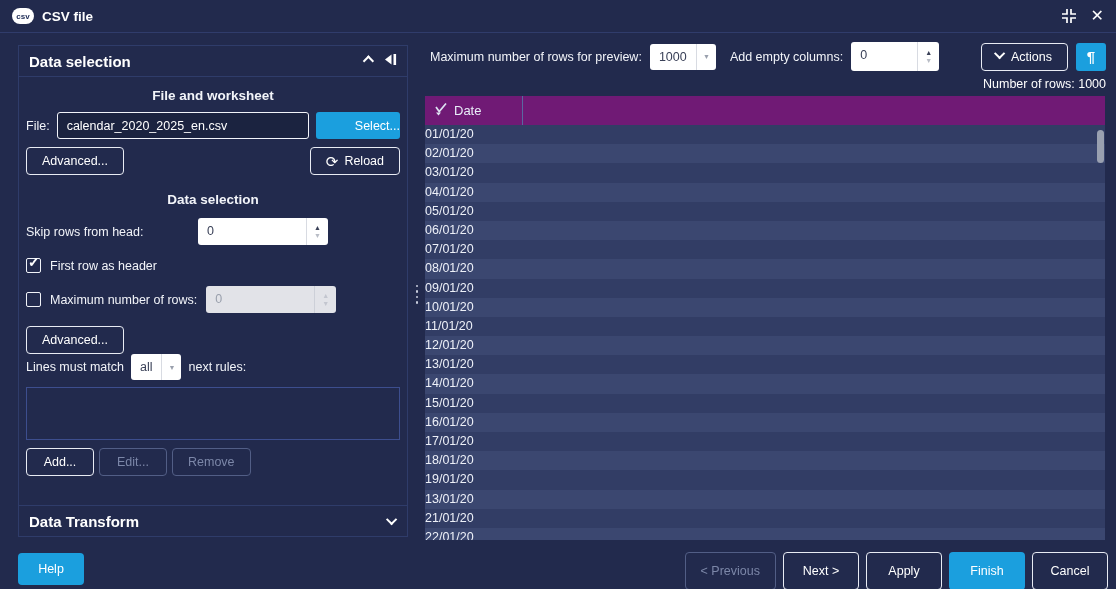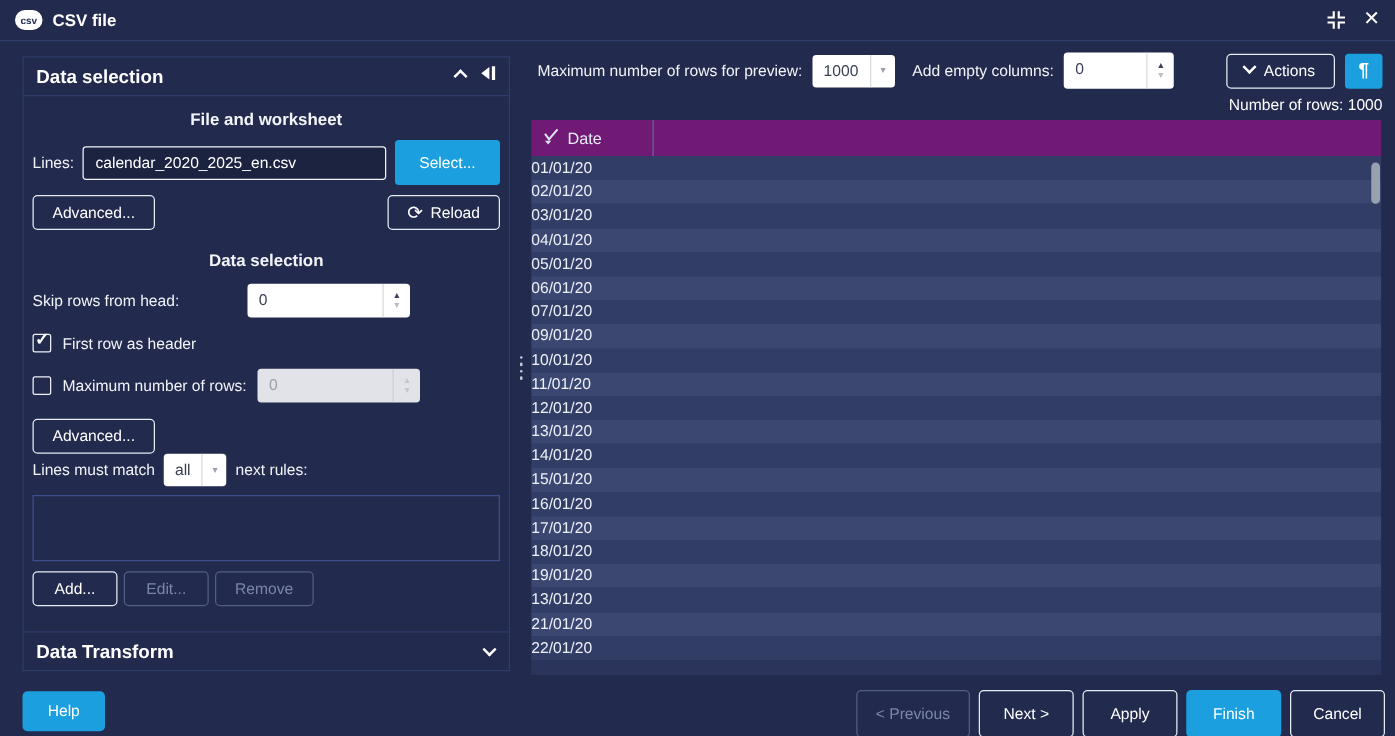--- a/index.html
+++ b/index.html
@@ -36,21 +36,21 @@
 
   .sec-heading { text-align:center; font-size:13.5px; font-weight:bold; margin-top:11px; }
 
   .file-row { display:flex; align-items:center; gap:7px; margin-top:9px; }
   .lbl { font-size:12.5px; color:#F2F4F9; white-space:nowrap; }
   .file-input { flex:1; height:27px; background:#1B2340; border:1px solid #F2F4FA;
     border-radius:3px; color:#FFF; font-size:12.5px; padding:0 9px;
     font-family:"Liberation Sans",sans-serif; }
   .btn-accent { background:#1B9FDE; color:#FFF; border:none; border-radius:3px;
     font-size:12.5px; font-family:"Liberation Sans",sans-serif; cursor:default; }
-  .select-btn { width:84px; height:36px; }
+  .select-btn { width:84px; height:27px;text-align:right; }
   .row-2btn { display:flex; justify-content:space-between; margin-top:8px; }
   .btn-outline { height:28px; background:transparent; border:1px solid #E8EBF4;
     border-radius:4px; color:#FFF; font-size:12.5px; padding:0 15px;
     font-family:"Liberation Sans",sans-serif; display:inline-flex;
     align-items:center; gap:6px; cursor:default; }
   .btn-outline.disabled { border-color:#525E86; color:#7C87A8; }
   .reload-glyph { font-size:15px; line-height:1; }
 
   .field-row { display:flex; align-items:center; margin-top:11px; padding-right:72px; }
   .field-row .lbl { flex:1; }
@@ -160,21 +160,21 @@
             <path d="M8.5 1.5 L2 6.5 L8.5 11.5 Z"></path>
           </svg>
         </span>
       </span>
     </div>
 
     <div class="panel-body">
       <div class="sec-heading">File and worksheet</div>
 
       <div class="file-row">
-        <span class="lbl">Lines:</span>
+        <span class="lbl">File:</span>
         <input class="file-input" type="text" value="calendar_2020_2025_en.csv" style="">
         <button class="btn-accent select-btn">Select...</button>
       </div>
 
       <div class="row-2btn">
         <button class="btn-outline">Advanced...</button>
         <button class="btn-outline">
           <span class="reload-glyph">⟳</span>
           <span>Reload</span>
         </button>
@@ -282,20 +282,21 @@
       <span class="th-rest"></span>
     </div>
     <div class="tbody">
         <div class="trow">01/01/20</div>
         <div class="trow">02/01/20</div>
         <div class="trow">03/01/20</div>
         <div class="trow">04/01/20</div>
         <div class="trow">05/01/20</div>
         <div class="trow">06/01/20</div>
         <div class="trow">07/01/20</div>
+        <div class="trow">08/01/20</div>
         <div class="trow">09/01/20</div>
         <div class="trow">10/01/20</div>
         <div class="trow">11/01/20</div>
         <div class="trow">12/01/20</div>
         <div class="trow">13/01/20</div>
         <div class="trow">14/01/20</div>
         <div class="trow">15/01/20</div>
         <div class="trow">16/01/20</div>
         <div class="trow">17/01/20</div>
         <div class="trow">18/01/20</div>

